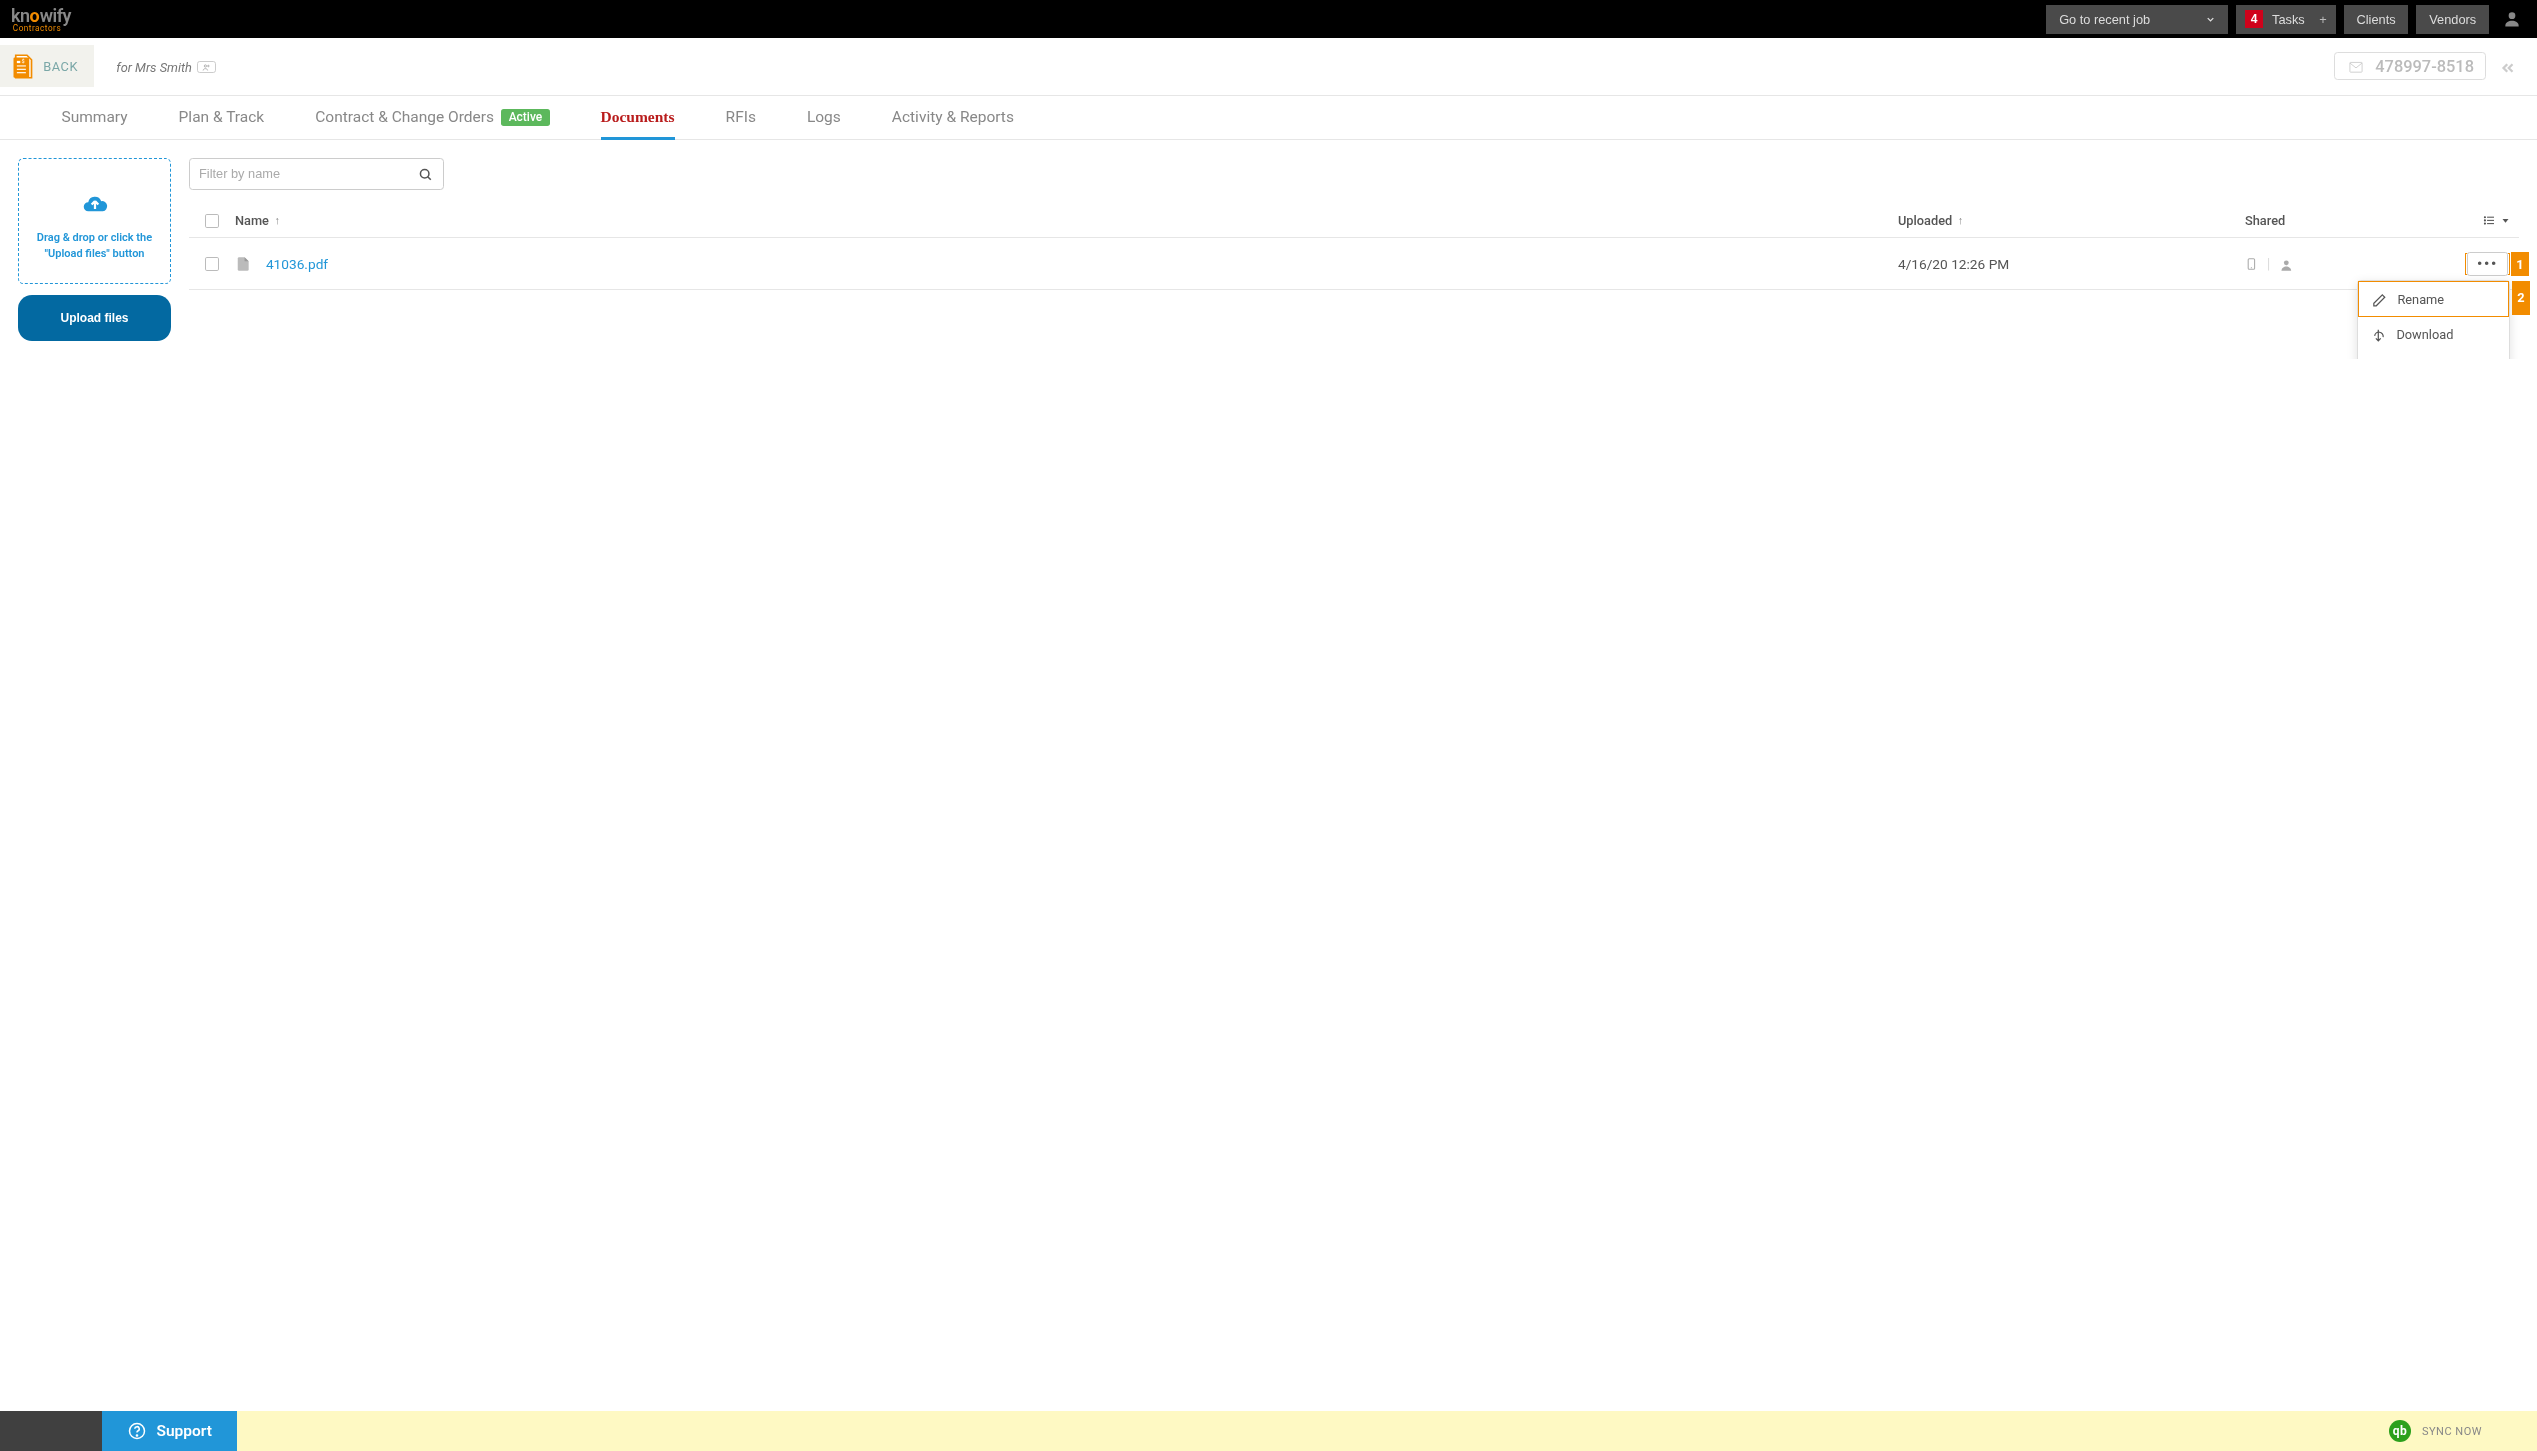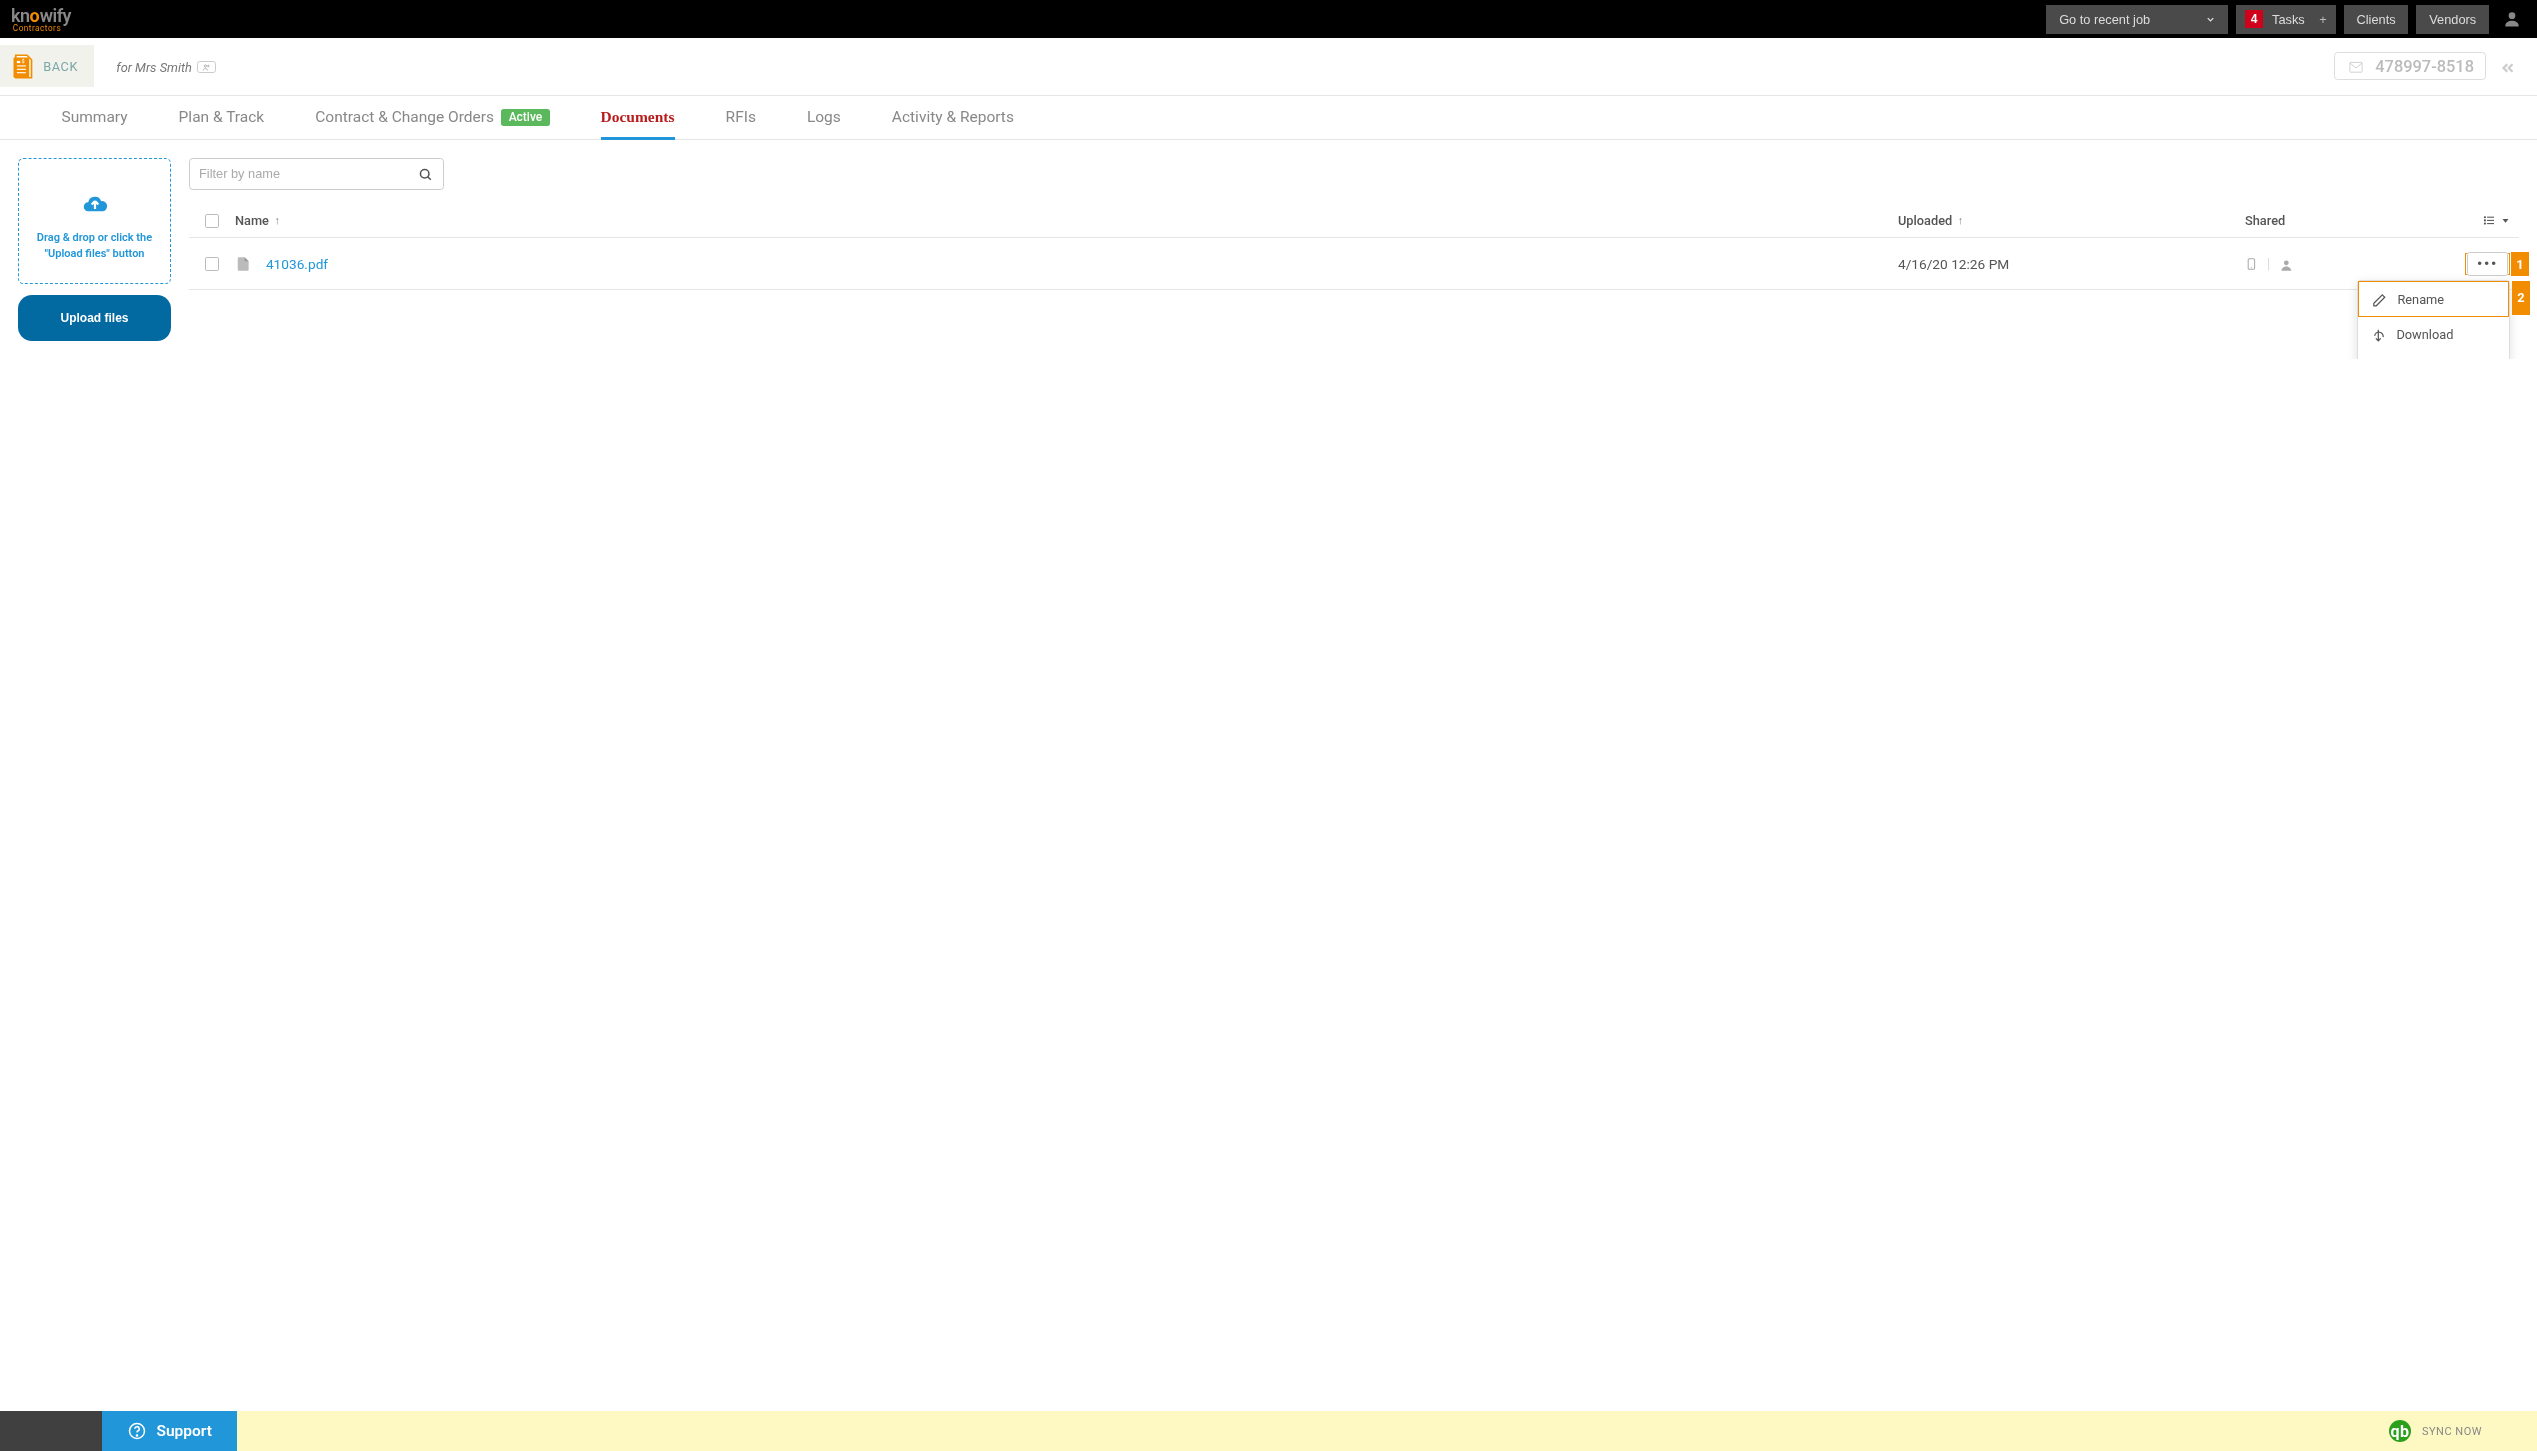--- a/index.html
+++ b/index.html
@@ -85,21 +85,21 @@
 .dropdown .hl .callout-num { right:-22px; top:-1.8px; height:100%;}
 
 .checkbox { width:14.6px; height:14.6px; border:1.4px solid #bbb; border-radius:1.8px; display:inline-block;}
 
 
 .footer { position:fixed; bottom:0; left:0; right:0; height:40px; background:#fef9c3; display:flex; align-items:center;}
 .footer-left-pad { width:102px; height:100%; background:#404040;}
 .support-btn { background:#2196d8; height:100%; padding:0 25.5px; display:flex; align-items:center; gap:11px; color:#fff; font-size:15.5px; font-weight:600;}
 .footer-spacer { flex:1;}
 .sync-block { display:flex; align-items:center; gap:11px; padding-right:55px; color:#888; font-size:11px; letter-spacing:0.5px;}
-.qb-icon { width:22px; height:22px; border-radius:50%; background:#2ca01c; color:#fff; display:flex; align-items:center; justify-content:center; font-size:16px; font-weight:700;}
+.qb-icon { width:22px; height:22px; border-radius:50%; background:#2ca01c; color:#fff; display:flex; align-items:center; justify-content:center; font-size:12px; font-weight:700;}
 
 svg { display:inline-block; vertical-align:middle;}
 </style>
 </head>
 <body>
 
 <div class="topbar">
   <div class="logo">
     <div>
       <span>

